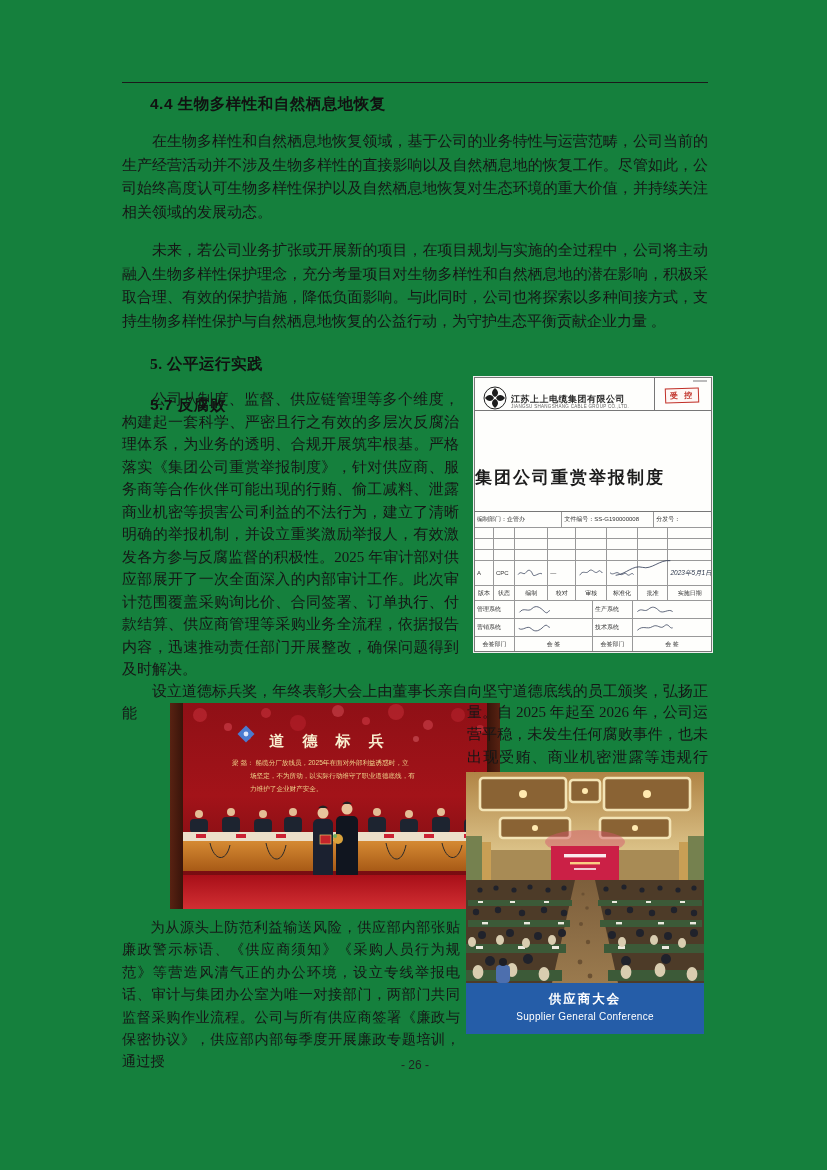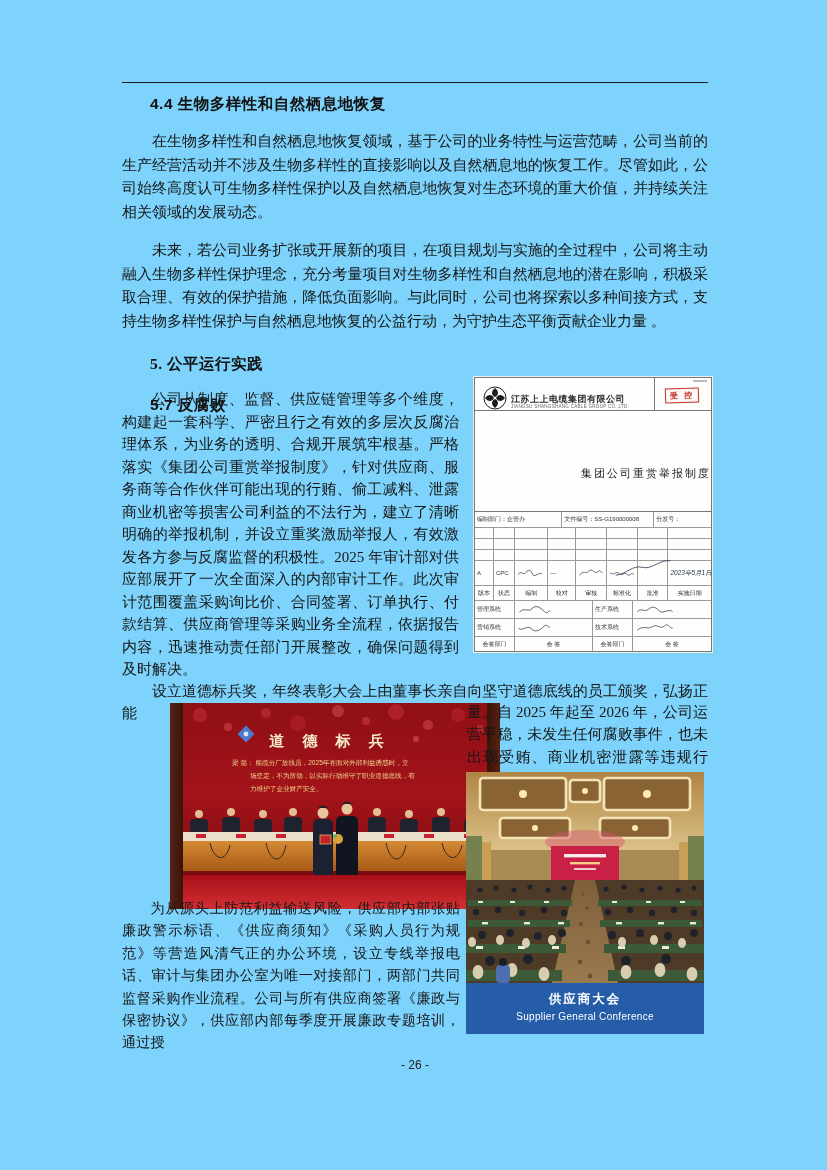--- a/index.html
+++ b/index.html
@@ -1,55 +1,55 @@
 <!DOCTYPE html>
 <html><head>
 <meta charset="utf-8">
 <style>
   html,body{margin:0;padding:0;background:#fff;}
-  .page{position:relative;width:827px;height:1170px;background:#7dd3fc;overflow:hidden;
+  .page{position:relative;width:827px;height:1170px;background:#15803d;overflow:hidden;
         font-family:"Liberation Serif","DejaVu Serif",serif;color:#161616;}
   .hr-top{position:absolute;left:122px;top:82px;width:586px;height:0;border-top:1.6px solid #1a1a1a;}
   .flow{position:absolute;left:122px;top:94px;width:586px;}
   h2.doc-h{font-family:"Liberation Sans","DejaVu Sans",sans-serif;font-weight:bold;
            font-size:15.5px;margin:0 0 0 28px;color:#111;letter-spacing:0.5px;}
   .h-bio{margin-bottom:0;}
   p.body{font-size:15px;line-height:23.5px;text-align:justify;text-justify:inter-ideograph;
          margin:0;text-indent:2em;}
   .flow p.body{margin-top:15px;}
   .flow .h-fair{margin-top:21px;font-family:Liberation Serif, serif;}
   .flow .h-anti{margin-top:20px;}
   .colL1{position:absolute;left:122px;top:388px;width:337px;}
   .colL1 p{font-size:15px;line-height:22.5px;}
   .award-line{position:absolute;left:122px;top:680px;width:586px;}
   .award-line p{line-height:22px;}
   .colR1{position:absolute;left:467px;top:701px;width:241px;}
   .colR1 p{font-size:15px;line-height:22.4px;text-indent:0;}
-  .colL2{position:absolute;left:122px;top:897px;width:338px;}
+  .colL2{position:absolute;left:122px;top:916px;width:338px;}
   .colL2 p{font-size:14.2px;line-height:22.4px;}
   .footer{position:absolute;left:122px;top:1058px;width:586px;text-align:center;
           font-family:"Liberation Sans","DejaVu Sans",sans-serif;font-size:12px;color:#222;}
 
   
   .docscan{position:absolute;left:474px;top:377px;width:236px;height:273px;background:#fefefc;
            border:1px solid #777;font-family:"Liberation Sans","DejaVu Sans",sans-serif;
            box-shadow:0 0 0 1px #eee;}
   .ds-head{position:absolute;left:0;top:0;right:0;height:32px;border-bottom:1px solid #777;
            display:flex;align-items:flex-end;}
   .ds-logo{width:24px;height:24px;margin:0 4px 0 8px;flex:0 0 auto;}
   .ds-name{flex:1 1 auto;line-height:1.1;}
   .ds-cn{font-size:9px;font-weight:bold;color:#2b2b2b;letter-spacing:0.5px;white-space:nowrap;}
   .ds-en{font-size:4.5px;color:#666;letter-spacing:0.3px;white-space:nowrap;}
   .ds-stampcell{flex:0 0 56px;height:100%;border-left:1px solid #777;position:relative;}
   .ds-codemark{position:absolute;right:4px;top:2px;width:14px;height:2px;background:#bbb;}
   .ds-stamp{position:absolute;left:10px;top:10px;border:1.4px solid #c03028;color:#c03028;
             font-size:8px;font-weight:bold;padding:1px 4px;letter-spacing:2px;
             transform:rotate(-2deg);background:rgba(255,235,232,.35);}
-  .ds-title{position:absolute;left:0;right:0;top:88px;text-align:right;font-weight:normal;
-            font-size:11px;letter-spacing:2px;color:#1c1c1c;font-family:"Liberation Serif",serif;}
+  .ds-title{position:absolute;left:0;right:0;top:88px;text-align:left;font-weight:bold;
+            font-size:17px;letter-spacing:2px;color:#1c1c1c;font-family:"Liberation Serif",serif;}
   .ds-table{position:absolute;left:0;right:0;bottom:0;border-top:1px solid #777;font-size:6px;color:#333;}
   .ds-row{display:grid;border-bottom:1px solid #999;align-items:center;}
   .ds-row:last-child{border-bottom:none;}
   .ds-cell{border-right:1px solid #999;height:100%;display:flex;align-items:center;
            padding:0 2px;overflow:hidden;white-space:nowrap;}
   .ds-cell:last-child{border-right:none;}
   .ds-fields{grid-template-columns:37% 39% 24%;height:15px;}
   .ds-empty{grid-template-columns:8% 9% 14% 12% 13% 13% 13% 18%;height:10px;}
   .ds-sigrow{grid-template-columns:8% 9% 14% 12% 13% 13% 13% 18%;height:24px;position:relative;}
   .ds-labels{grid-template-columns:8% 9% 14% 12% 13% 13% 13% 18%;height:14px;}

